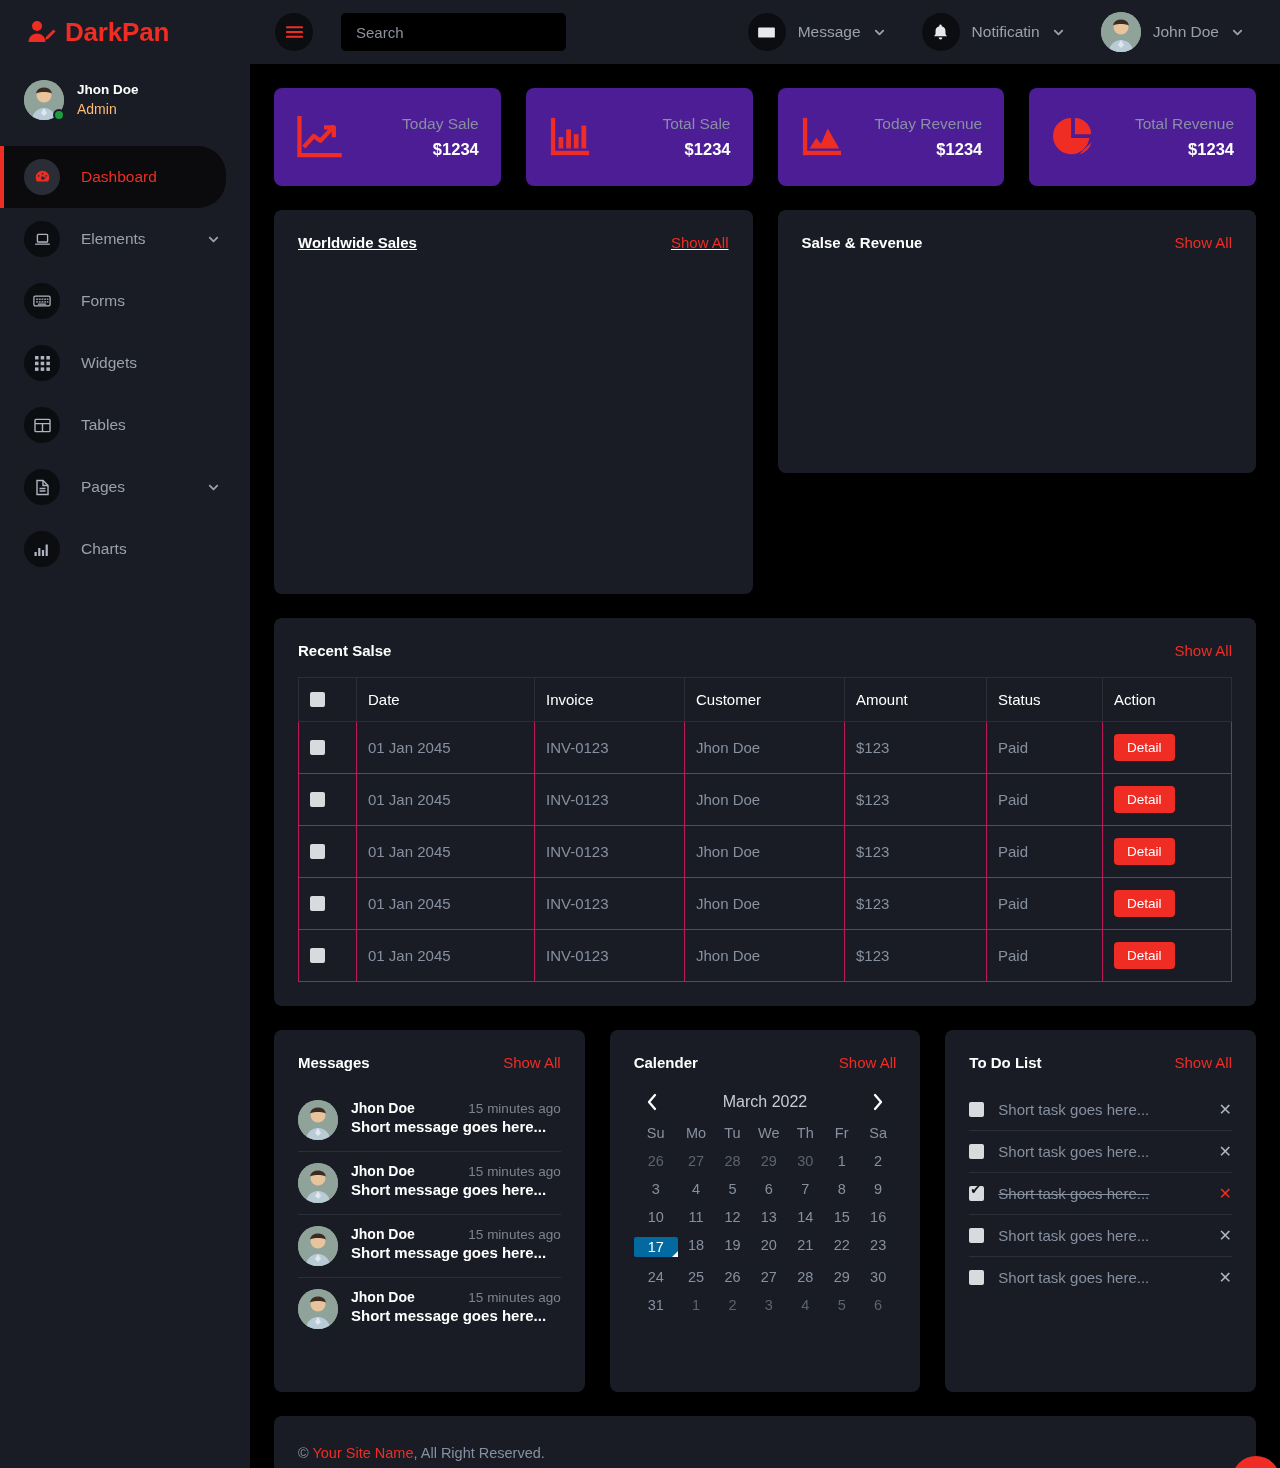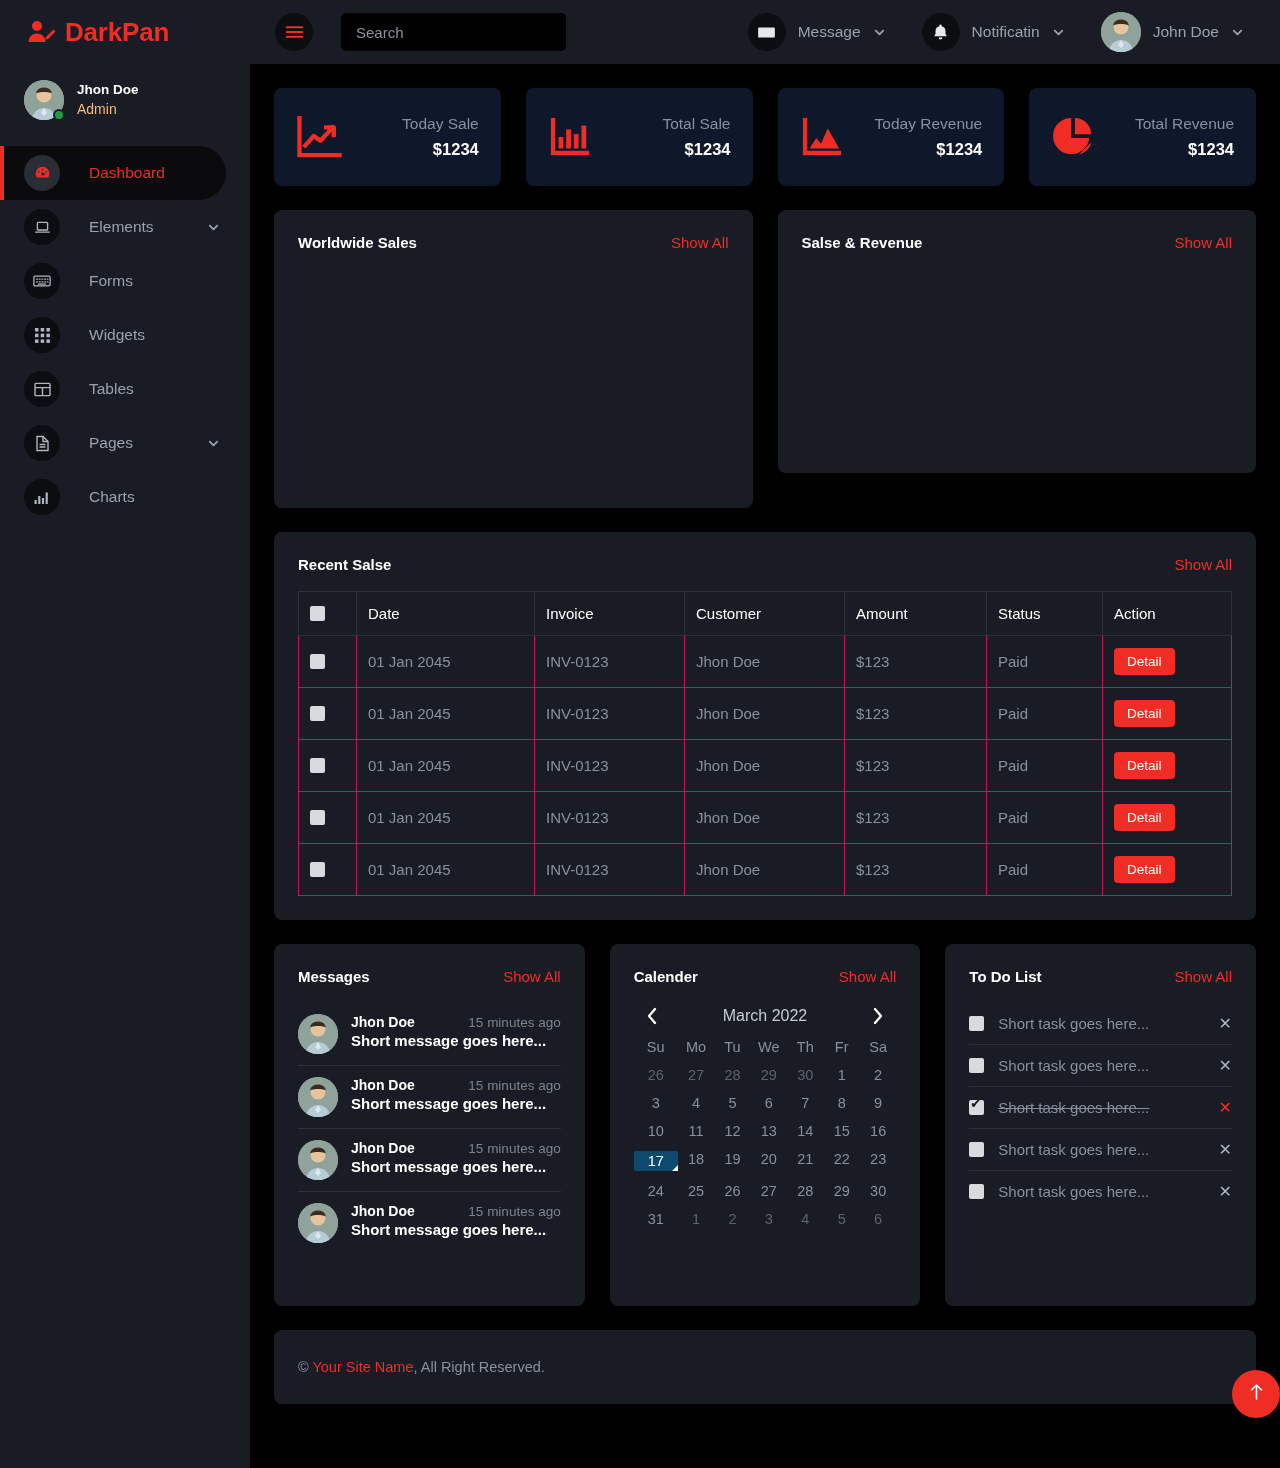--- a/index.html
+++ b/index.html
@@ -57,23 +57,23 @@
     width: 12px; height: 12px; border-radius: 50%;
     background: #1a9e3f; border: 2px solid #191C24;
   }
   .profile-name { font-size: 13.5px; font-weight: bold; color: #ffffff; line-height: 1.5; }
   .profile-role { font-size: 14px; color: #fdba74; line-height: 1.4; }
 
   .nav { margin-top: 6px; }
   .nav-item {
     display: flex;
     align-items: center;
-    height: 54px;
+    height: 62px;
     padding-left: 24px;
-    gap: 29px;
+    gap: 21px;
     position: relative;
     cursor: pointer;
   }
   .nav-item.active {
     background: #0b0b0d;
     border-left: 4px solid #EF2D24;
     padding-left: 20px;
     border-top-right-radius: 28px;
     border-bottom-right-radius: 28px;
     width: 226px;
@@ -147,21 +147,21 @@
 
   .content {
     padding: 24px 24px 0 24px;
     flex: 1;
   }
 
   
   .stats-row { display: flex; gap: 25px; }
   .stat-card {
     flex: 1;
-    background: #0f172a;
+    background: #4c1d95;
     border-radius: 8px;
     height: 98px;
     display: flex;
     align-items: center;
     padding: 0 22px;
     gap: 8px;
   }
   .stat-icon { color: #EF2D24; display:flex; align-items:center; flex: 0 0 auto; }
   .stat-body { flex: 1; text-align: right; }
   .stat-label { font-size: 15.5px; color: #8790A0; line-height: 1.6; }
@@ -176,21 +176,21 @@
   .panel-head {
     display: flex;
     align-items: center;
     justify-content: space-between;
     margin-bottom: 18px;
   }
   .panel-title { font-size: 15px; font-weight: bold; color: #ffffff; }
   .show-all { font-size: 15px; color: #EF2D24; text-decoration: none; cursor: pointer; }
 
   .charts-row { display: flex; gap: 25px; margin-top: 24px; }
-  .chart-panel-lg { flex: 1; height: 298px; }
+  .chart-panel-lg { flex: 1; height: 384px; text-decoration: underline; }
   .chart-panel-sm { flex: 1; height: 263px; }
   .chart-canvas { width: 100%; }
 
   
   .table-panel { margin-top: 24px; }
   table { width: 100%; border-collapse: collapse; }
   thead th {
     text-align: left;
     font-size: 15px;
     font-weight: normal;
@@ -273,21 +273,21 @@
   .cal-dow { font-size: 14.5px; color: #8790A0; padding: 6px 0; }
   .cal-day {
     font-size: 14.5px; color: #8790A0; padding: 6px 0;
     cursor: pointer;
   }
   .cal-day.muted { color: #5d636d; }
   .cal-day.today {
     position: relative;
   }
   .cal-day.today span {
-    background: #0c4a6e; color: #ffffff;
+    background: #0369a1; color: #ffffff;
     display: inline-block;
     padding: 2px 14px;
     border-radius: 2px;
     position: relative;
   }
   .cal-day.today span::after {
     content: "";
     position: absolute;
     right: 0; bottom: 0;
     border-width: 0 0 6px 6px;

